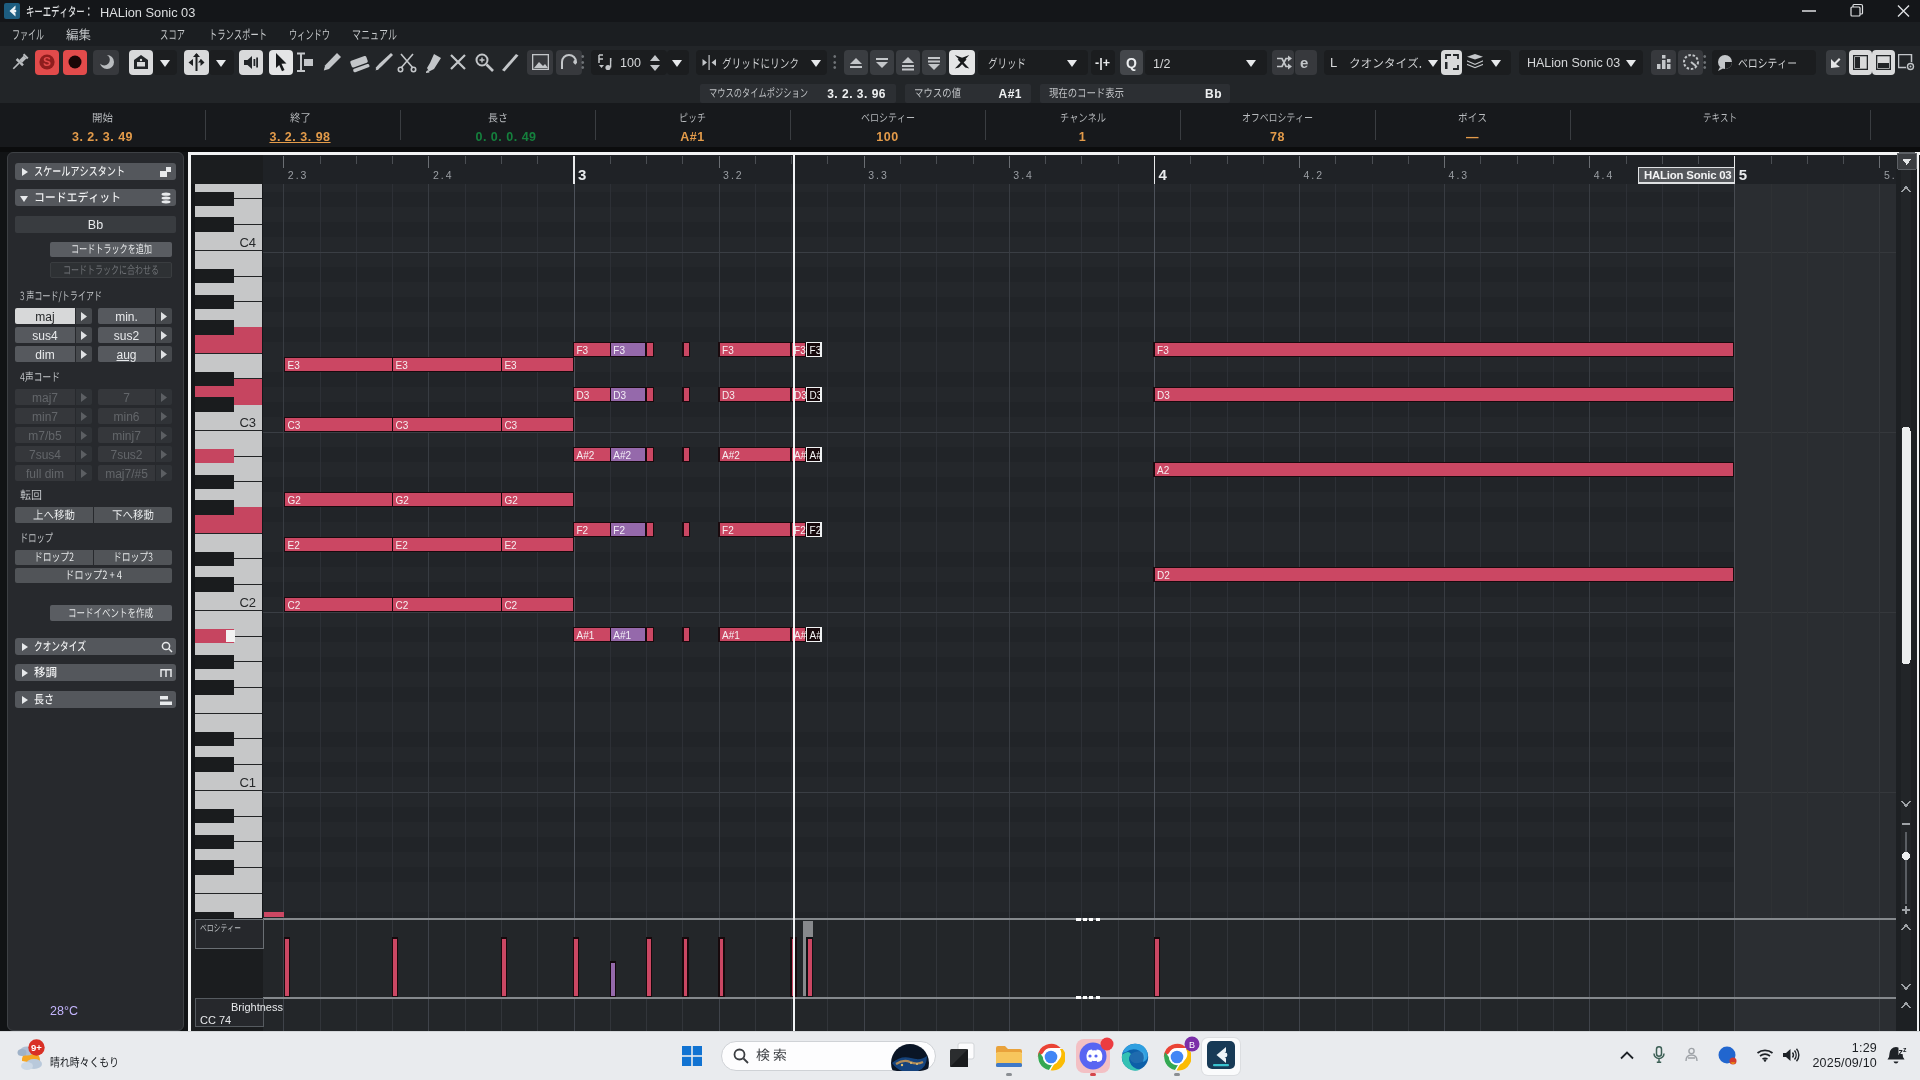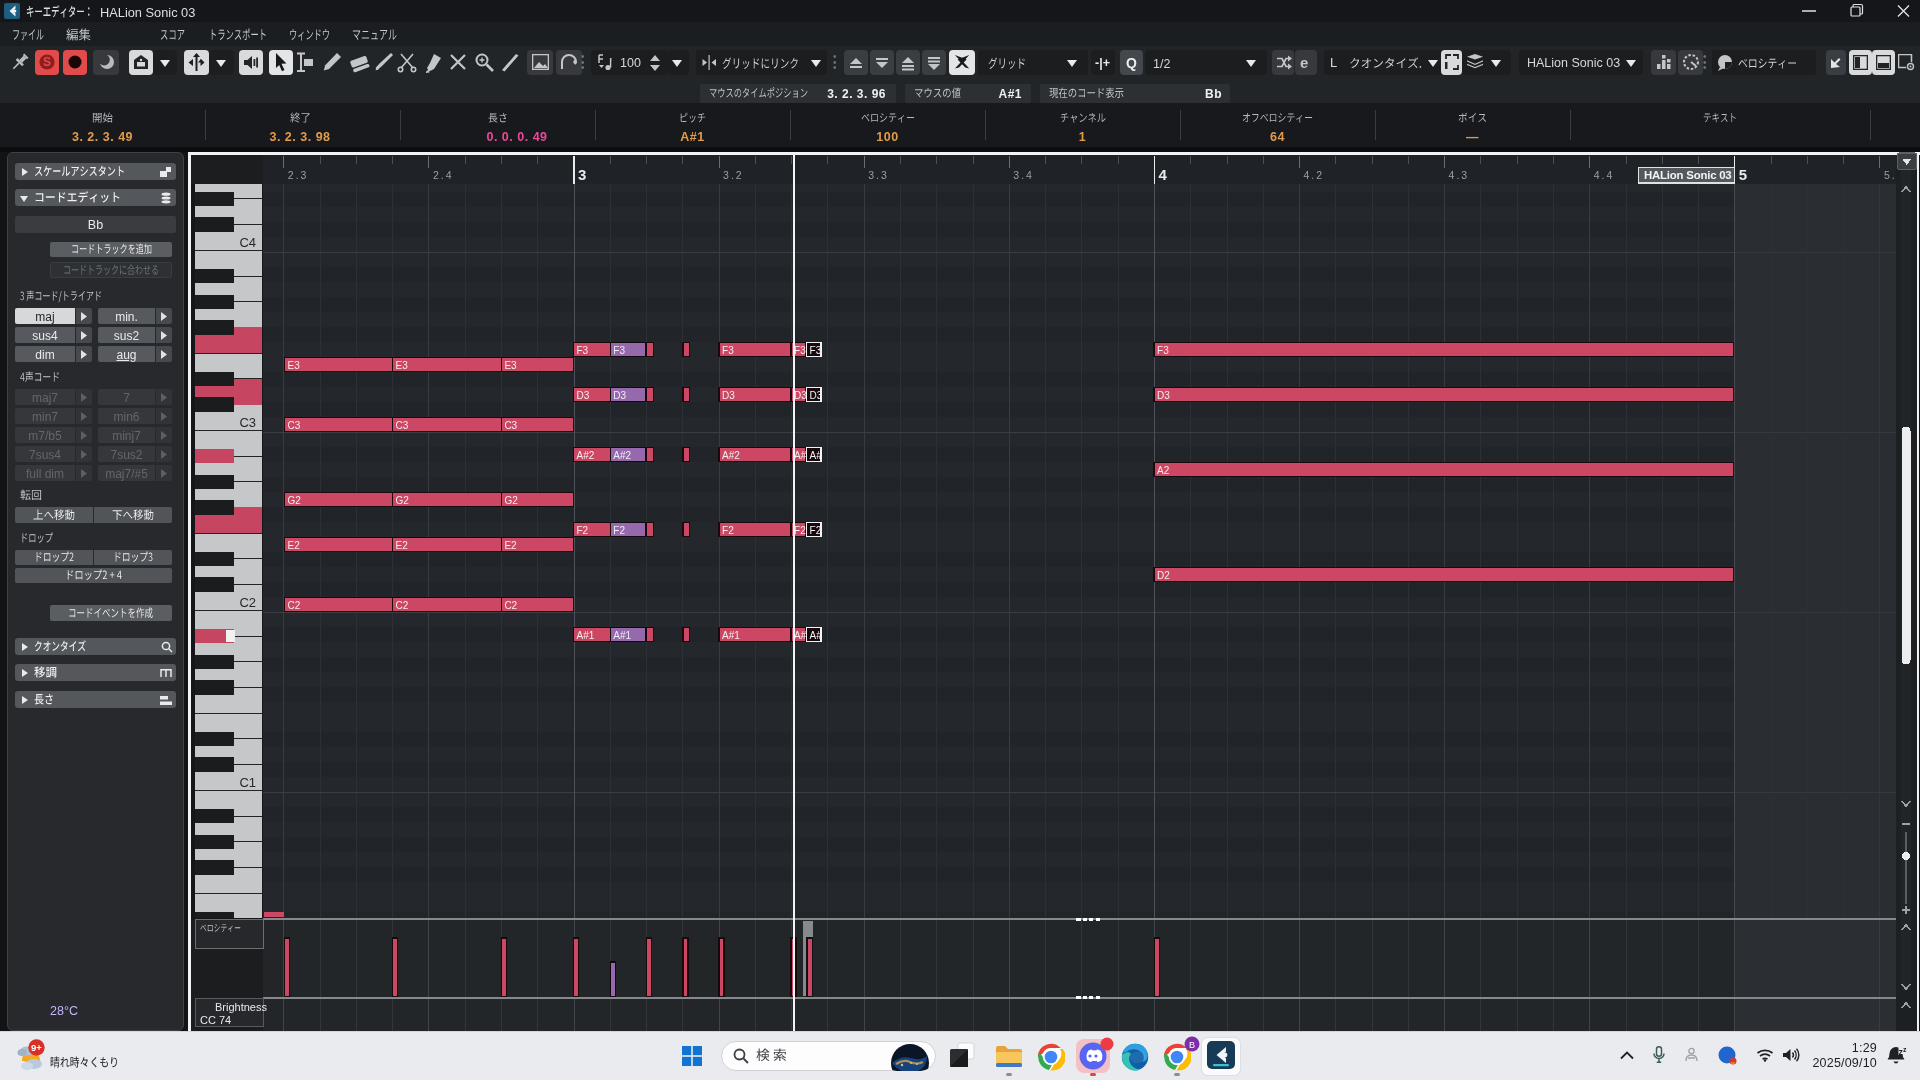--- a/index.html
+++ b/index.html
@@ -346,26 +346,26 @@
     <svg style="position:absolute;left:1242.0px;top:112.0px;overflow:visible" width="73" height="15">
       <path transform="translate(0,9.7)" d="M0.8 -1.6 1.3 -0.8C2.9 -1.9 4.4 -3.7 5.2 -5.0L5.2 -1.0C5.2 -0.7 5.1 -0.5 4.9 -0.5C4.5 -0.5 4.0 -0.6 3.6 -0.7L3.7 0.2C4.1 0.3 4.6 0.3 5.1 0.3C5.6 0.3 5.9 0.0 5.9 -0.6C5.9 -1.9 5.9 -4.1 5.8 -5.8H7.2C7.5 -5.8 7.8 -5.8 8.0 -5.8V-6.7C7.8 -6.7 7.4 -6.6 7.2 -6.6H5.8L5.8 -7.7C5.8 -8.0 5.8 -8.3 5.9 -8.6H5.0C5.1 -8.4 5.1 -8.1 5.1 -7.7L5.1 -6.6H1.9C1.6 -6.6 1.3 -6.7 1.1 -6.7V-5.8C1.4 -5.8 1.6 -5.8 1.9 -5.8H4.8C4.1 -4.5 2.6 -2.6 0.8 -1.6Z M16.5 -7.3 16.0 -7.7C15.8 -7.7 15.6 -7.7 15.5 -7.7C15.1 -7.7 11.6 -7.7 11.0 -7.7C10.8 -7.7 10.4 -7.7 10.2 -7.8V-6.8C10.4 -6.8 10.7 -6.8 11.0 -6.8C11.6 -6.8 15.1 -6.8 15.6 -6.8C15.5 -5.8 15.1 -4.2 14.4 -3.2C13.7 -2.1 12.7 -1.1 11.0 -0.6L11.6 0.2C13.2 -0.4 14.3 -1.4 15.1 -2.7C15.8 -3.8 16.2 -5.6 16.4 -6.8C16.4 -7.0 16.5 -7.2 16.5 -7.3Z M23.9 -7.5 23.4 -7.2C23.7 -6.7 24.0 -6.0 24.2 -5.4L24.7 -5.7C24.5 -6.2 24.1 -7.1 23.9 -7.5ZM25.0 -8.0 24.5 -7.7C24.8 -7.2 25.1 -6.6 25.4 -6.0L25.9 -6.3C25.7 -6.8 25.3 -7.6 25.0 -8.0ZM18.2 -2.9 18.9 -2.1C19.0 -2.3 19.2 -2.6 19.4 -2.9C19.8 -3.5 20.5 -4.7 21.0 -5.4C21.3 -5.8 21.4 -5.9 21.8 -5.4C22.2 -5.0 23.0 -3.9 23.5 -3.2C24.1 -2.4 24.8 -1.3 25.5 -0.3L26.1 -1.1C25.4 -2.0 24.5 -3.2 23.9 -4.0C23.4 -4.7 22.6 -5.7 22.1 -6.3C21.5 -7.0 21.1 -6.9 20.6 -6.2C20.0 -5.4 19.3 -4.2 18.9 -3.6C18.6 -3.3 18.5 -3.1 18.2 -2.9Z M27.9 -7.5C27.9 -7.3 27.9 -6.9 27.9 -6.7C27.9 -6.3 27.9 -1.7 27.9 -1.3C27.9 -0.9 27.9 -0.1 27.9 0.1H28.7L28.7 -0.6H33.5L33.5 0.1H34.3C34.2 -0.0 34.2 -0.9 34.2 -1.3C34.2 -1.7 34.2 -6.2 34.2 -6.7C34.2 -7.0 34.2 -7.3 34.3 -7.5C34.0 -7.5 33.7 -7.5 33.5 -7.5C33.0 -7.5 29.2 -7.5 28.7 -7.5C28.5 -7.5 28.3 -7.5 27.9 -7.5ZM28.7 -1.4V-6.6H33.5V-1.4Z M38.2 -8.4 37.8 -7.7C38.3 -7.3 39.3 -6.5 39.7 -6.1L40.1 -6.9C39.7 -7.2 38.7 -8.1 38.2 -8.4ZM36.8 -0.6 37.2 0.3C38.1 0.1 39.3 -0.4 40.2 -1.1C41.6 -2.1 42.8 -3.5 43.6 -5.0L43.2 -5.9C42.5 -4.3 41.3 -2.9 39.8 -1.9C38.9 -1.2 37.8 -0.8 36.8 -0.6ZM36.8 -6.0 36.4 -5.2C37.0 -4.9 37.9 -4.1 38.4 -3.7L38.8 -4.5C38.4 -4.8 37.4 -5.6 36.8 -6.0Z M46.3 -8.1V-7.2C46.5 -7.2 46.8 -7.3 47.1 -7.3C47.6 -7.3 50.2 -7.3 50.7 -7.3C50.9 -7.3 51.2 -7.2 51.5 -7.2V-8.1C51.2 -8.1 50.9 -8.1 50.7 -8.1C50.2 -8.1 47.6 -8.1 47.1 -8.1C46.8 -8.1 46.5 -8.1 46.3 -8.1ZM45.2 -5.4V-4.5C45.5 -4.5 45.7 -4.5 46.0 -4.5H48.7C48.6 -3.5 48.5 -2.5 48.1 -1.8C47.8 -1.1 47.2 -0.4 46.5 -0.1L47.1 0.5C47.9 0.0 48.5 -0.7 48.9 -1.5C49.2 -2.3 49.4 -3.3 49.4 -4.5H51.8C52.0 -4.5 52.3 -4.5 52.5 -4.5V-5.4C52.3 -5.3 52.0 -5.3 51.8 -5.3C51.3 -5.3 46.5 -5.3 46.0 -5.3C45.7 -5.3 45.5 -5.3 45.2 -5.4Z M54.3 -2.8 54.7 -2.0C55.7 -2.4 56.7 -3.0 57.4 -3.5V-0.1C57.4 0.2 57.4 0.7 57.4 0.9H58.2C58.2 0.7 58.2 0.2 58.2 -0.1V-4.0C59.0 -4.7 59.7 -5.5 60.2 -6.1L59.6 -6.7C59.2 -6.0 58.4 -5.1 57.5 -4.5C56.8 -3.9 55.5 -3.2 54.3 -2.8Z M63.0 -4.8V-3.7C63.3 -3.7 63.8 -3.7 64.3 -3.7C64.9 -3.7 68.5 -3.7 69.1 -3.7C69.5 -3.7 69.9 -3.7 70.1 -3.7V-4.8C69.9 -4.7 69.6 -4.7 69.1 -4.7C68.5 -4.7 64.9 -4.7 64.3 -4.7C63.8 -4.7 63.3 -4.7 63.0 -4.8Z" fill="#b9bcbf"></path>
     </svg>
     <svg style="position:absolute;left:1458.0px;top:112.0px;overflow:visible" width="31" height="15">
       <path transform="translate(0,9.7)" d="M7.3 -8.7 6.8 -8.4C7.0 -8.0 7.3 -7.4 7.5 -7.0L8.0 -7.2C7.8 -7.7 7.5 -8.3 7.3 -8.7ZM8.4 -9.0 7.9 -8.8C8.2 -8.3 8.5 -7.8 8.7 -7.3L9.2 -7.5C9.0 -8.0 8.7 -8.6 8.4 -9.0ZM3.1 -4.0 2.4 -4.4C2.1 -3.5 1.2 -2.2 0.6 -1.5L1.3 -1.0C1.8 -1.7 2.7 -3.1 3.1 -4.0ZM7.2 -4.4 6.5 -4.0C7.0 -3.3 7.7 -1.9 8.1 -1.1L8.8 -1.5C8.4 -2.3 7.7 -3.7 7.2 -4.4ZM0.9 -6.6V-5.7C1.2 -5.7 1.4 -5.7 1.7 -5.7H4.4V-5.7C4.4 -5.1 4.4 -1.4 4.4 -0.8C4.4 -0.5 4.3 -0.4 4.0 -0.4C3.8 -0.4 3.3 -0.4 2.9 -0.5L3.0 0.4C3.4 0.4 3.9 0.5 4.3 0.5C4.9 0.5 5.2 0.2 5.2 -0.4C5.2 -1.2 5.2 -4.8 5.2 -5.7V-5.7H7.7C8.0 -5.7 8.3 -5.7 8.5 -5.7V-6.6C8.3 -6.6 8.0 -6.6 7.7 -6.6H5.2V-7.7C5.2 -7.9 5.2 -8.3 5.2 -8.5H4.3C4.4 -8.3 4.4 -7.9 4.4 -7.7V-6.6H1.7C1.4 -6.6 1.2 -6.6 0.9 -6.6Z M10.5 -4.0 10.9 -3.1C12.2 -3.6 13.6 -4.2 14.6 -4.9V-0.8C14.6 -0.4 14.5 0.1 14.5 0.3H15.5C15.4 0.1 15.4 -0.4 15.4 -0.8V-5.5C16.4 -6.2 17.3 -7.1 18.0 -7.9L17.4 -8.6C16.7 -7.7 15.7 -6.7 14.7 -6.0C13.6 -5.3 12.2 -4.5 10.5 -4.0Z M27.1 -7.4 26.6 -7.8C26.4 -7.7 26.2 -7.7 25.8 -7.7C25.5 -7.7 22.5 -7.7 22.1 -7.7C21.8 -7.7 21.3 -7.7 21.1 -7.8V-6.8C21.2 -6.8 21.8 -6.8 22.1 -6.8C22.5 -6.8 25.5 -6.8 25.9 -6.8C25.6 -5.9 24.9 -4.6 24.3 -3.8C23.3 -2.5 21.9 -1.2 20.3 -0.5L20.9 0.2C22.3 -0.5 23.7 -1.7 24.7 -3.0C25.7 -2.0 26.7 -0.7 27.3 0.3L28.0 -0.4C27.4 -1.2 26.2 -2.7 25.2 -3.7C25.9 -4.6 26.5 -5.9 26.8 -6.9C26.9 -7.0 27.0 -7.3 27.1 -7.4Z" fill="#b9bcbf"></path>
     </svg>
     <svg style="position:absolute;left:1703.0px;top:112.0px;overflow:visible" width="36" height="15">
       <path transform="translate(0,9.7)" d="M1.8 -8.1V-7.2C2.0 -7.2 2.3 -7.3 2.6 -7.3C3.1 -7.3 5.6 -7.3 6.0 -7.3C6.3 -7.3 6.6 -7.2 6.8 -7.2V-8.1C6.6 -8.1 6.3 -8.1 6.0 -8.1C5.6 -8.1 3.1 -8.1 2.6 -8.1C2.3 -8.1 2.1 -8.1 1.8 -8.1ZM0.8 -5.4V-4.5C1.0 -4.5 1.3 -4.5 1.5 -4.5H4.1C4.1 -3.5 4.0 -2.5 3.6 -1.8C3.3 -1.1 2.7 -0.4 2.0 -0.1L2.6 0.5C3.3 0.0 4.0 -0.7 4.3 -1.5C4.6 -2.3 4.8 -3.3 4.8 -4.5H7.1C7.3 -4.5 7.6 -4.5 7.8 -4.5V-5.4C7.6 -5.3 7.3 -5.3 7.1 -5.3C6.7 -5.3 2.0 -5.3 1.5 -5.3C1.3 -5.3 1.0 -5.3 0.8 -5.4Z M9.4 -3.0 9.6 -2.1C9.7 -2.1 10.0 -2.2 10.3 -2.3C10.7 -2.4 11.6 -2.6 12.6 -2.8L12.9 -0.5C13.0 -0.2 13.0 0.1 13.1 0.5L13.8 0.3C13.8 0.0 13.7 -0.4 13.6 -0.7L13.3 -2.9L15.4 -3.3C15.7 -3.4 16.0 -3.5 16.1 -3.5L16.0 -4.4C15.8 -4.3 15.6 -4.3 15.2 -4.2L13.1 -3.7L12.8 -5.9L14.8 -6.3C15.0 -6.4 15.3 -6.4 15.4 -6.4L15.3 -7.4C15.1 -7.3 14.9 -7.2 14.7 -7.2C14.3 -7.1 13.5 -6.9 12.7 -6.8L12.5 -7.9C12.5 -8.2 12.4 -8.5 12.4 -8.7L11.7 -8.5C11.7 -8.3 11.8 -8.1 11.8 -7.8L12.0 -6.6C11.2 -6.5 10.5 -6.3 10.1 -6.3C9.9 -6.2 9.6 -6.2 9.4 -6.2L9.6 -5.2C9.8 -5.3 10.0 -5.3 10.3 -5.4L12.1 -5.8L12.5 -3.6C11.5 -3.4 10.6 -3.2 10.2 -3.1C9.9 -3.1 9.6 -3.0 9.4 -3.0Z M23.8 -7.4 23.4 -7.8C23.2 -7.7 23.0 -7.7 22.7 -7.7C22.4 -7.7 19.8 -7.7 19.4 -7.7C19.2 -7.7 18.7 -7.7 18.6 -7.8V-6.8C18.7 -6.8 19.2 -6.8 19.4 -6.8C19.7 -6.8 22.5 -6.8 22.8 -6.8C22.6 -5.9 21.9 -4.6 21.4 -3.8C20.5 -2.5 19.2 -1.2 17.9 -0.5L18.4 0.2C19.7 -0.5 20.8 -1.7 21.7 -3.0C22.6 -2.0 23.5 -0.7 24.0 0.3L24.6 -0.4C24.1 -1.2 23.1 -2.7 22.2 -3.7C22.8 -4.6 23.3 -5.9 23.6 -6.9C23.6 -7.0 23.7 -7.3 23.8 -7.4Z M28.4 -1.0C28.4 -0.6 28.3 -0.0 28.3 0.3H29.1C29.1 -0.0 29.1 -0.6 29.1 -1.0L29.1 -4.6C30.0 -4.2 31.5 -3.5 32.4 -2.8L32.7 -3.8C31.8 -4.3 30.2 -5.1 29.1 -5.6V-7.4C29.1 -7.7 29.1 -8.2 29.1 -8.5H28.3C28.3 -8.2 28.4 -7.7 28.4 -7.4C28.4 -6.4 28.4 -1.6 28.4 -1.0Z" fill="#b9bcbf"></path>
     </svg>
     <div style="position:absolute;left:102.5px;top:130px;font:700 12.5px 'Liberation Sans',sans-serif;color:#e39b4a;letter-spacing:0.5px;white-space:nowrap;transform:translateX(-50%);">3. 2. 3. 49</div>
-    <div style="position:absolute;left:300px;top:130px;font:700 12.5px 'Liberation Sans',sans-serif;color:#e39b4a;letter-spacing:0.5px;white-space:nowrap;transform:translateX(-50%);">3. 2. 3. 98</div>
-    <div style="position:absolute;left:517px;top:130px;font:700 12.5px 'Liberation Sans',sans-serif;color:#ec4899;letter-spacing:0.5px;white-space:nowrap;transform:translateX(-50%);">0. 0. 0. 49</div>
+    <div style="position:absolute;left:300px;top:130px;font:700 12.5px 'Liberation Sans',sans-serif;color:#e39b4a;letter-spacing:0.5px;white-space:nowrap;transform:translateX(-50%);text-decoration:underline;">3. 2. 3. 98</div>
+    <div style="position:absolute;left:506px;top:130px;font:700 12.5px 'Liberation Sans',sans-serif;color:#15803d;letter-spacing:0.5px;white-space:nowrap;transform:translateX(-50%);">0. 0. 0. 49</div>
     <div style="position:absolute;left:692.5px;top:130px;font:700 12.5px 'Liberation Sans',sans-serif;color:#e39b4a;letter-spacing:0.5px;white-space:nowrap;transform:translateX(-50%);">A#1</div>
     <div style="position:absolute;left:887.5px;top:130px;font:700 12.5px 'Liberation Sans',sans-serif;color:#e39b4a;letter-spacing:0.5px;white-space:nowrap;transform:translateX(-50%);">100</div>
     <div style="position:absolute;left:1082.5px;top:130px;font:700 12.5px 'Liberation Sans',sans-serif;color:#e39b4a;letter-spacing:0.5px;white-space:nowrap;transform:translateX(-50%);">1</div>
-    <div style="position:absolute;left:1277.5px;top:130px;font:700 12.5px 'Liberation Sans',sans-serif;color:#e39b4a;letter-spacing:0.5px;white-space:nowrap;transform:translateX(-50%);">64</div>
+    <div style="position:absolute;left:1277.5px;top:130px;font:700 12.5px 'Liberation Sans',sans-serif;color:#e39b4a;letter-spacing:0.5px;white-space:nowrap;transform:translateX(-50%);">78</div>
     <div style="position:absolute;left:1472.5px;top:130px;font:700 12.5px 'Liberation Sans',sans-serif;color:#e39b4a;letter-spacing:0.5px;white-space:nowrap;transform:translateX(-50%);">—</div>
     <div style="position:absolute;left:0px;top:152px;width:1920px;height:879px;background:#111315"></div>
     <div style="position:absolute;left:7px;top:152px;width:177px;height:879px;background:#27292d;border:1px solid #3e4145;border-radius:6px"></div>
     <div style="position:absolute;left:15px;top:163px;width:161px;height:17px;background:#54575c;border-radius:3px"></div>
     <svg style="position:absolute;left:21px;top:168px" width="8" height="8">
       <path d="M1 0 L7 4 L1 8 Z" fill="#e8eaec"></path>
     </svg>
     <svg style="position:absolute;left:34.0px;top:165.0px;overflow:visible" width="92" height="17">
       <path transform="translate(0,10.6)" d="M7.4 -8.1 6.8 -8.7C6.7 -8.6 6.4 -8.5 6.0 -8.5C5.7 -8.5 3.1 -8.5 2.7 -8.5C2.4 -8.5 1.8 -8.6 1.7 -8.6V-7.3C1.8 -7.3 2.3 -7.3 2.7 -7.3C3.0 -7.3 5.7 -7.3 6.0 -7.3C5.8 -6.4 5.2 -5.1 4.5 -4.2C3.6 -2.8 2.3 -1.4 0.8 -0.6L1.5 0.4C2.8 -0.4 4.1 -1.7 5.1 -3.1C6.0 -2.0 6.9 -0.7 7.5 0.4L8.3 -0.5C7.7 -1.4 6.6 -3.0 5.7 -4.0C6.3 -5.1 6.8 -6.5 7.2 -7.5C7.2 -7.7 7.4 -8.0 7.4 -8.1Z M13.0 -9.3 11.9 -9.6C11.9 -9.3 11.8 -8.9 11.7 -8.5C11.6 -8.1 11.5 -7.5 11.2 -6.9C10.9 -6.1 10.3 -5.0 9.6 -4.3L10.5 -3.6C11.0 -4.2 11.6 -5.3 12.0 -6.2H14.2C14.0 -3.4 13.1 -1.8 12.2 -0.9C12.0 -0.7 11.7 -0.5 11.4 -0.3L12.4 0.6C14.0 -0.8 15.0 -2.9 15.1 -6.2H16.6C16.8 -6.2 17.1 -6.2 17.5 -6.1V-7.4C17.2 -7.4 16.8 -7.4 16.6 -7.4H12.4C12.5 -7.8 12.6 -8.1 12.7 -8.4C12.8 -8.7 12.9 -9.0 13.0 -9.3Z M19.1 -5.4V-3.9C19.4 -3.9 19.9 -3.9 20.4 -3.9C21.3 -3.9 24.6 -3.9 25.4 -3.9C25.8 -3.9 26.2 -3.9 26.4 -3.9V-5.4C26.2 -5.3 25.8 -5.3 25.4 -5.3C24.7 -5.3 21.3 -5.3 20.4 -5.3C19.9 -5.3 19.4 -5.3 19.1 -5.4Z M32.0 -0.3 32.6 0.4C32.7 0.3 32.8 0.2 32.9 0.1C34.0 -0.6 35.3 -1.9 36.0 -3.2L35.5 -4.2C34.8 -3.0 33.8 -2.0 33.0 -1.5C33.0 -2.0 33.0 -7.3 33.0 -8.1C33.0 -8.6 33.0 -9.0 33.1 -9.1H32.0C32.0 -9.0 32.1 -8.6 32.1 -8.1C32.1 -7.3 32.1 -1.6 32.1 -1.0C32.1 -0.7 32.0 -0.5 32.0 -0.3ZM27.8 -0.4 28.7 0.4C29.4 -0.5 30.0 -1.6 30.3 -3.0C30.5 -4.2 30.6 -6.7 30.6 -8.1C30.6 -8.5 30.6 -9.0 30.6 -9.0H29.6C29.6 -8.8 29.6 -8.5 29.6 -8.1C29.6 -6.7 29.6 -4.4 29.4 -3.3C29.1 -2.2 28.6 -1.1 27.8 -0.4Z M45.0 -8.1 44.4 -8.8C44.3 -8.8 43.8 -8.7 43.6 -8.7C43.1 -8.7 39.0 -8.7 38.6 -8.7C38.2 -8.7 37.8 -8.8 37.5 -8.8V-7.5C37.9 -7.5 38.2 -7.6 38.6 -7.6C39.0 -7.6 43.0 -7.6 43.5 -7.6C43.3 -6.9 42.5 -5.7 41.7 -5.1L42.4 -4.3C43.4 -5.2 44.3 -6.7 44.7 -7.6C44.7 -7.8 44.9 -8.0 45.0 -8.1ZM41.3 -6.5H40.3C40.3 -6.2 40.3 -5.9 40.3 -5.6C40.3 -3.6 40.1 -2.1 38.8 -0.9C38.5 -0.7 38.2 -0.5 37.9 -0.4L38.8 0.5C41.2 -1.1 41.3 -3.4 41.3 -6.5Z M48.3 -9.3 47.7 -8.3C48.3 -7.9 49.3 -7.0 49.7 -6.6L50.3 -7.6C49.9 -8.0 48.8 -8.9 48.3 -9.3ZM46.8 -0.8 47.3 0.4C48.1 0.2 49.4 -0.3 50.3 -1.0C51.8 -2.2 53.1 -3.7 53.9 -5.3L53.3 -6.6C52.6 -4.9 51.4 -3.3 49.8 -2.2C48.9 -1.5 47.8 -1.0 46.8 -0.8ZM46.9 -6.6 46.4 -5.6C46.9 -5.2 47.9 -4.4 48.4 -3.9L48.9 -5.0C48.5 -5.4 47.5 -6.2 46.9 -6.6Z M62.0 -8.1 61.4 -8.7C61.3 -8.6 61.0 -8.5 60.6 -8.5C60.3 -8.5 57.7 -8.5 57.3 -8.5C57.0 -8.5 56.4 -8.6 56.3 -8.6V-7.3C56.4 -7.3 56.9 -7.3 57.3 -7.3C57.6 -7.3 60.3 -7.3 60.6 -7.3C60.4 -6.4 59.8 -5.1 59.1 -4.2C58.2 -2.8 56.9 -1.4 55.4 -0.6L56.1 0.4C57.4 -0.4 58.7 -1.7 59.7 -3.1C60.6 -2.0 61.5 -0.7 62.1 0.4L62.9 -0.5C62.3 -1.4 61.2 -3.0 60.3 -4.0C60.9 -5.1 61.4 -6.5 61.8 -7.5C61.8 -7.7 62.0 -8.0 62.0 -8.1Z M68.7 -9.5 67.7 -9.9C67.6 -9.5 67.4 -9.1 67.3 -8.8C66.9 -7.7 66.0 -6.0 64.4 -4.7L65.2 -3.9C66.2 -4.8 67.0 -6.0 67.6 -7.1H70.5C70.3 -6.2 69.9 -5.0 69.3 -4.0C68.7 -4.6 68.1 -5.1 67.5 -5.6L66.9 -4.7C67.4 -4.3 68.1 -3.7 68.7 -3.1C67.9 -2.0 66.8 -0.9 65.3 -0.3L66.1 0.6C67.6 -0.1 68.7 -1.2 69.5 -2.3C69.9 -1.9 70.2 -1.5 70.5 -1.2L71.1 -2.3C70.8 -2.6 70.5 -3.0 70.1 -3.3C70.8 -4.5 71.2 -5.9 71.5 -6.9C71.6 -7.2 71.7 -7.5 71.7 -7.7L71.0 -8.3C70.8 -8.2 70.6 -8.1 70.3 -8.1H68.1L68.2 -8.4C68.3 -8.6 68.5 -9.1 68.7 -9.5Z M74.9 -8.9 74.3 -8.0C74.9 -7.4 76.1 -6.1 76.5 -5.5L77.2 -6.4C76.7 -7.1 75.6 -8.4 74.9 -8.9ZM74.0 -0.9 74.6 0.3C76.0 -0.0 77.2 -0.7 78.1 -1.5C79.5 -2.6 80.6 -4.2 81.3 -5.8L80.7 -7.1C80.2 -5.6 79.0 -3.8 77.6 -2.6C76.7 -1.9 75.5 -1.2 74.0 -0.9Z M84.9 -1.1C84.9 -0.6 84.8 0.0 84.8 0.4H85.9C85.9 0.0 85.8 -0.7 85.8 -1.1V-4.8C86.9 -4.4 88.3 -3.6 89.3 -2.9L89.7 -4.2C88.8 -4.8 87.1 -5.7 85.8 -6.2V-8.0C85.8 -8.5 85.9 -9.0 85.9 -9.4H84.8C84.8 -9.0 84.9 -8.4 84.9 -8.0C84.9 -7.0 84.9 -1.9 84.9 -1.1Z" fill="#f0f1f2"></path>
     </svg>
@@ -988,21 +988,21 @@
       <path d="M1901.5 930 l4.5 -5 4.5 5" stroke="#9ea2a6" stroke-width="1.6" fill="none"></path>
       <path d="M1901.5 984 l4.5 5 4.5 -5" stroke="#9ea2a6" stroke-width="1.6" fill="none"></path>
       <path d="M1901.5 1008 l4.5 -5 4.5 5" stroke="#9ea2a6" stroke-width="1.6" fill="none"></path>
       <rect x="191.0" y="920.2" width="72.0" height="110.8" fill="#1b1d1f"></rect>
       <rect x="195.0" y="919.5" width="68.0" height="29.0" fill="#26282c" stroke="#6a6f74" stroke-width="1"></rect>
       <rect x="195.0" y="998.5" width="68.0" height="28.0" fill="#26282c" stroke="#565b60" stroke-width="1"></rect>
     </svg>
     <svg style="position:absolute;left:200.0px;top:923.0px;overflow:visible" width="43" height="13">
       <path transform="translate(0,8.4)" d="M4.7 -6.4 4.3 -6.2C4.6 -5.8 4.8 -5.2 5.0 -4.7L5.4 -4.9C5.2 -5.4 4.9 -6.1 4.7 -6.4ZM5.6 -6.9 5.2 -6.7C5.4 -6.3 5.7 -5.7 5.9 -5.2L6.3 -5.4C6.1 -5.9 5.8 -6.6 5.6 -6.9ZM0.4 -2.5 0.9 -1.8C1.0 -2.0 1.1 -2.3 1.3 -2.5C1.6 -3.0 2.1 -4.1 2.5 -4.6C2.7 -5.0 2.8 -5.1 3.1 -4.7C3.4 -4.3 4.0 -3.4 4.4 -2.7C4.9 -2.1 5.5 -1.1 5.9 -0.3L6.4 -1.0C5.9 -1.7 5.2 -2.8 4.7 -3.4C4.3 -4.0 3.8 -4.9 3.3 -5.4C2.9 -6.1 2.6 -5.9 2.2 -5.3C1.8 -4.6 1.2 -3.6 0.8 -3.1C0.7 -2.9 0.5 -2.7 0.4 -2.5Z M7.8 -6.5C7.8 -6.3 7.8 -6.0 7.8 -5.8C7.8 -5.4 7.8 -1.5 7.8 -1.1C7.8 -0.8 7.8 -0.1 7.8 0.1H8.4L8.4 -0.5H12.1L12.1 0.1H12.7C12.7 -0.0 12.7 -0.8 12.7 -1.1C12.7 -1.4 12.7 -5.3 12.7 -5.8C12.7 -6.0 12.7 -6.3 12.7 -6.5C12.5 -6.5 12.3 -6.5 12.1 -6.5C11.8 -6.5 8.8 -6.5 8.4 -6.5C8.3 -6.5 8.1 -6.5 7.8 -6.5ZM8.4 -1.2V-5.7H12.1V-1.2Z M15.7 -7.3 15.4 -6.7C15.8 -6.3 16.6 -5.7 16.9 -5.3L17.2 -6.0C16.9 -6.3 16.1 -7.0 15.7 -7.3ZM14.7 -0.5 15.0 0.3C15.6 0.1 16.6 -0.4 17.3 -0.9C18.4 -1.8 19.3 -3.0 19.9 -4.3L19.6 -5.1C19.0 -3.8 18.1 -2.5 17.0 -1.6C16.3 -1.1 15.5 -0.7 14.7 -0.5ZM14.7 -5.2 14.4 -4.5C14.8 -4.2 15.5 -3.6 15.9 -3.2L16.2 -3.9C15.9 -4.2 15.1 -4.9 14.7 -5.2Z M22.0 -7.0V-6.2C22.1 -6.3 22.4 -6.3 22.6 -6.3C23.0 -6.3 25.0 -6.3 25.4 -6.3C25.5 -6.3 25.8 -6.3 26.0 -6.2V-7.0C25.8 -7.0 25.5 -7.0 25.4 -7.0C25.0 -7.0 23.0 -7.0 22.6 -7.0C22.4 -7.0 22.2 -7.0 22.0 -7.0ZM21.1 -4.6V-3.9C21.3 -3.9 21.5 -3.9 21.7 -3.9H23.8C23.8 -3.0 23.7 -2.2 23.4 -1.5C23.1 -0.9 22.6 -0.4 22.1 -0.1L22.6 0.5C23.2 0.0 23.7 -0.6 24.0 -1.3C24.2 -2.0 24.3 -2.9 24.4 -3.9H26.2C26.4 -3.9 26.6 -3.9 26.8 -3.9V-4.6C26.6 -4.6 26.4 -4.6 26.2 -4.6C25.9 -4.6 22.1 -4.6 21.7 -4.6C21.5 -4.6 21.3 -4.6 21.1 -4.6Z M28.2 -2.5 28.4 -1.7C29.2 -2.1 30.0 -2.6 30.6 -3.0V-0.1C30.6 0.2 30.6 0.6 30.5 0.7H31.2C31.1 0.6 31.1 0.2 31.1 -0.1V-3.5C31.8 -4.0 32.3 -4.7 32.7 -5.3L32.3 -5.8C31.9 -5.2 31.3 -4.4 30.6 -3.9C30.1 -3.4 29.1 -2.7 28.2 -2.5Z M34.9 -4.1V-3.2C35.1 -3.2 35.4 -3.2 35.8 -3.2C36.3 -3.2 39.1 -3.2 39.6 -3.2C39.9 -3.2 40.2 -3.2 40.3 -3.2V-4.1C40.1 -4.1 39.9 -4.1 39.6 -4.1C39.1 -4.1 36.3 -4.1 35.8 -4.1C35.4 -4.1 35.1 -4.1 34.9 -4.1Z" fill="#c3c6c9"></path>
     </svg>
-    <div style="position:absolute;left:188px;top:1001px;font:400 11px 'Liberation Sans',sans-serif;color:#e8eaec;letter-spacing:0px;white-space:nowrap;padding-left:27px;">Brightness</div>
+    <div style="position:absolute;left:204px;top:1001px;font:400 11px 'Liberation Sans',sans-serif;color:#e8eaec;letter-spacing:0px;white-space:nowrap;padding-left:27px;">Brightness</div>
     <div style="position:absolute;left:200px;top:1014px;font:400 11px 'Liberation Sans',sans-serif;color:#e8eaec;letter-spacing:0px;white-space:nowrap;">CC 74</div>
     <div style="position:absolute;left:0px;top:1031px;width:1920px;height:49px;background:#e9ebee;border-top:1px solid #d4d7da"></div>
     <svg style="position:absolute;left:14px;top:1039px" width="34" height="34">
 <path d="M8 22 a9 9 0 1 1 17 3 Z" fill="#f5a623"></path>
 <ellipse cx="13" cy="12" rx="7" ry="4.5" fill="#aebfd4"></ellipse>
 <ellipse cx="8" cy="13.5" rx="4.5" ry="3.5" fill="#9fb2c8"></ellipse>
 <ellipse cx="20" cy="25" rx="8" ry="5" fill="#b9c9db"></ellipse>
 <ellipse cx="13" cy="27" rx="6" ry="4" fill="#cdd9e6"></ellipse>
 </svg>
     <svg style="position:absolute;left:28px;top:1039px" width="17" height="17">

